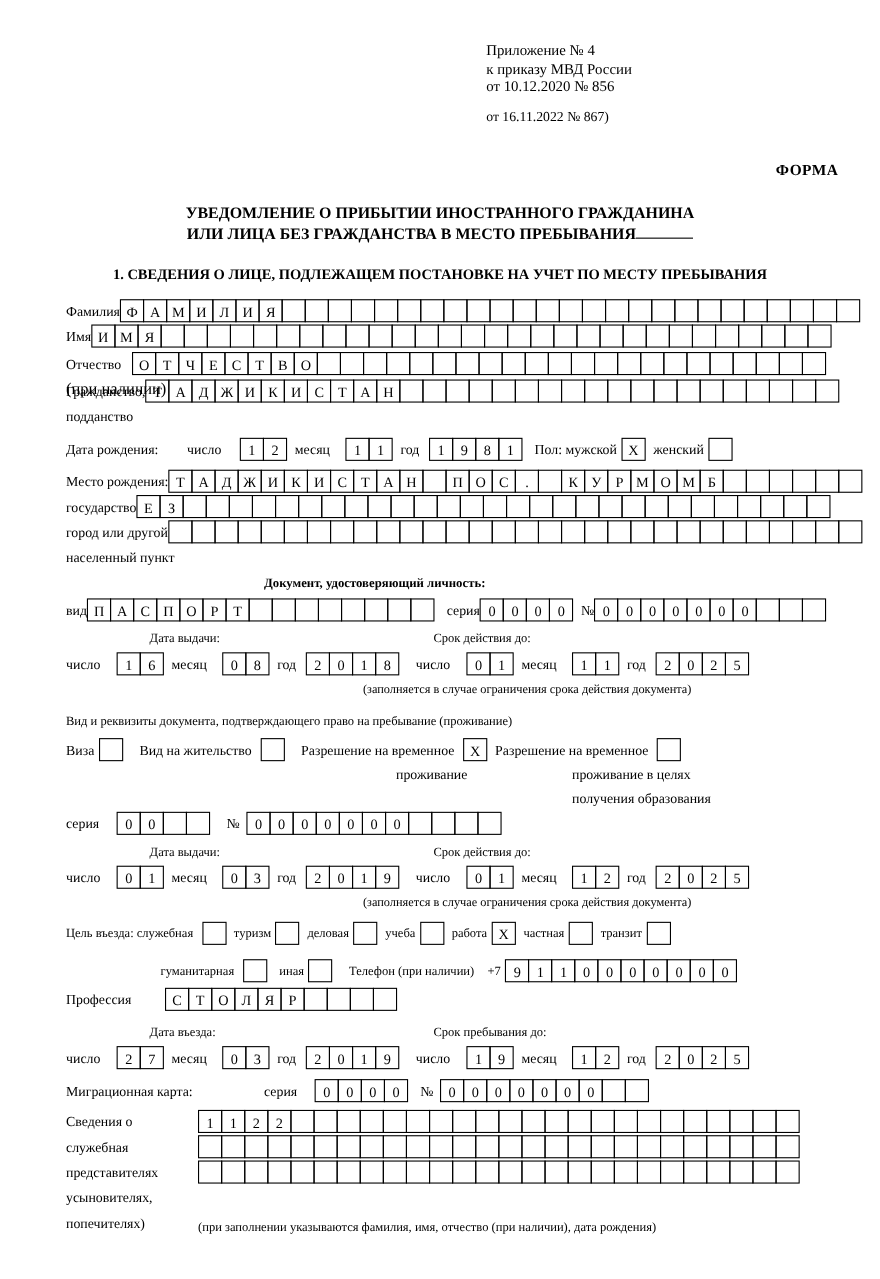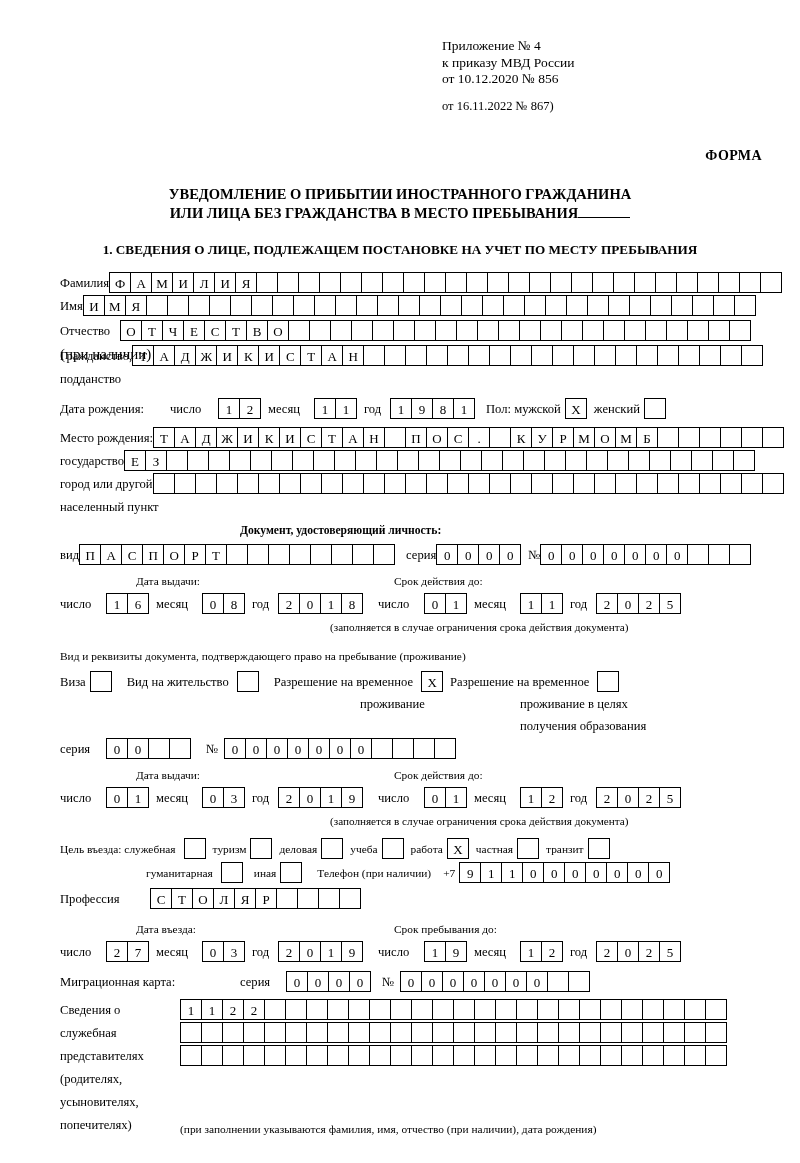--- a/index.html
+++ b/index.html
@@ -638,21 +638,21 @@
           <div class="cell">2</div>
           <div class="cell">5</div>
         </div>
     </div>
 
     <div class="row" style="margin-bottom:6px">
       <div style="width:270px"></div>
       <div class="lbl note">(заполняется в случае ограничения срока действия документа)</div>
     </div>
 
-    <div class="row" style="margin-bottom:2px">
+    <div class="row" style="margin-bottom:12px">
       <div class="lbl small">Цель въезда: служебная</div>
       <div class="sp8"></div>
       <div class="boxes" id="cells-purpose-official">
           <div class="cell"></div>
         </div>
       <div class="sp8"></div>
       <div class="lbl small">туризм</div>
       <div class="sp4"></div>
       <div class="boxes" id="cells-purpose-tourism">
           <div class="cell"></div>
@@ -896,23 +896,20 @@
           <div class="cell"></div>
           <div class="cell"></div>
           <div class="cell"></div>
           <div class="cell"></div>
           <div class="cell"></div>
           <div class="cell"></div>
           <div class="cell"></div>
         </div>
     </div>
     <div class="row">
-      <div class="lbl" style="width:120px">(родителях,</div>
-    </div>
-    <div class="row">
       <div class="lbl" style="width:120px">усыновителях,</div>
     </div>
     <div class="row" style="margin-bottom:2px">
       <div class="lbl" style="width:120px">попечителях)</div>
     </div>
 
     <div class="row" style="margin-top:-20px">
       <div style="width:120px"></div>
       <div class="lbl small">(при заполнении указываются фамилия, имя, отчество (при наличии), дата рождения)</div>
     </div>

